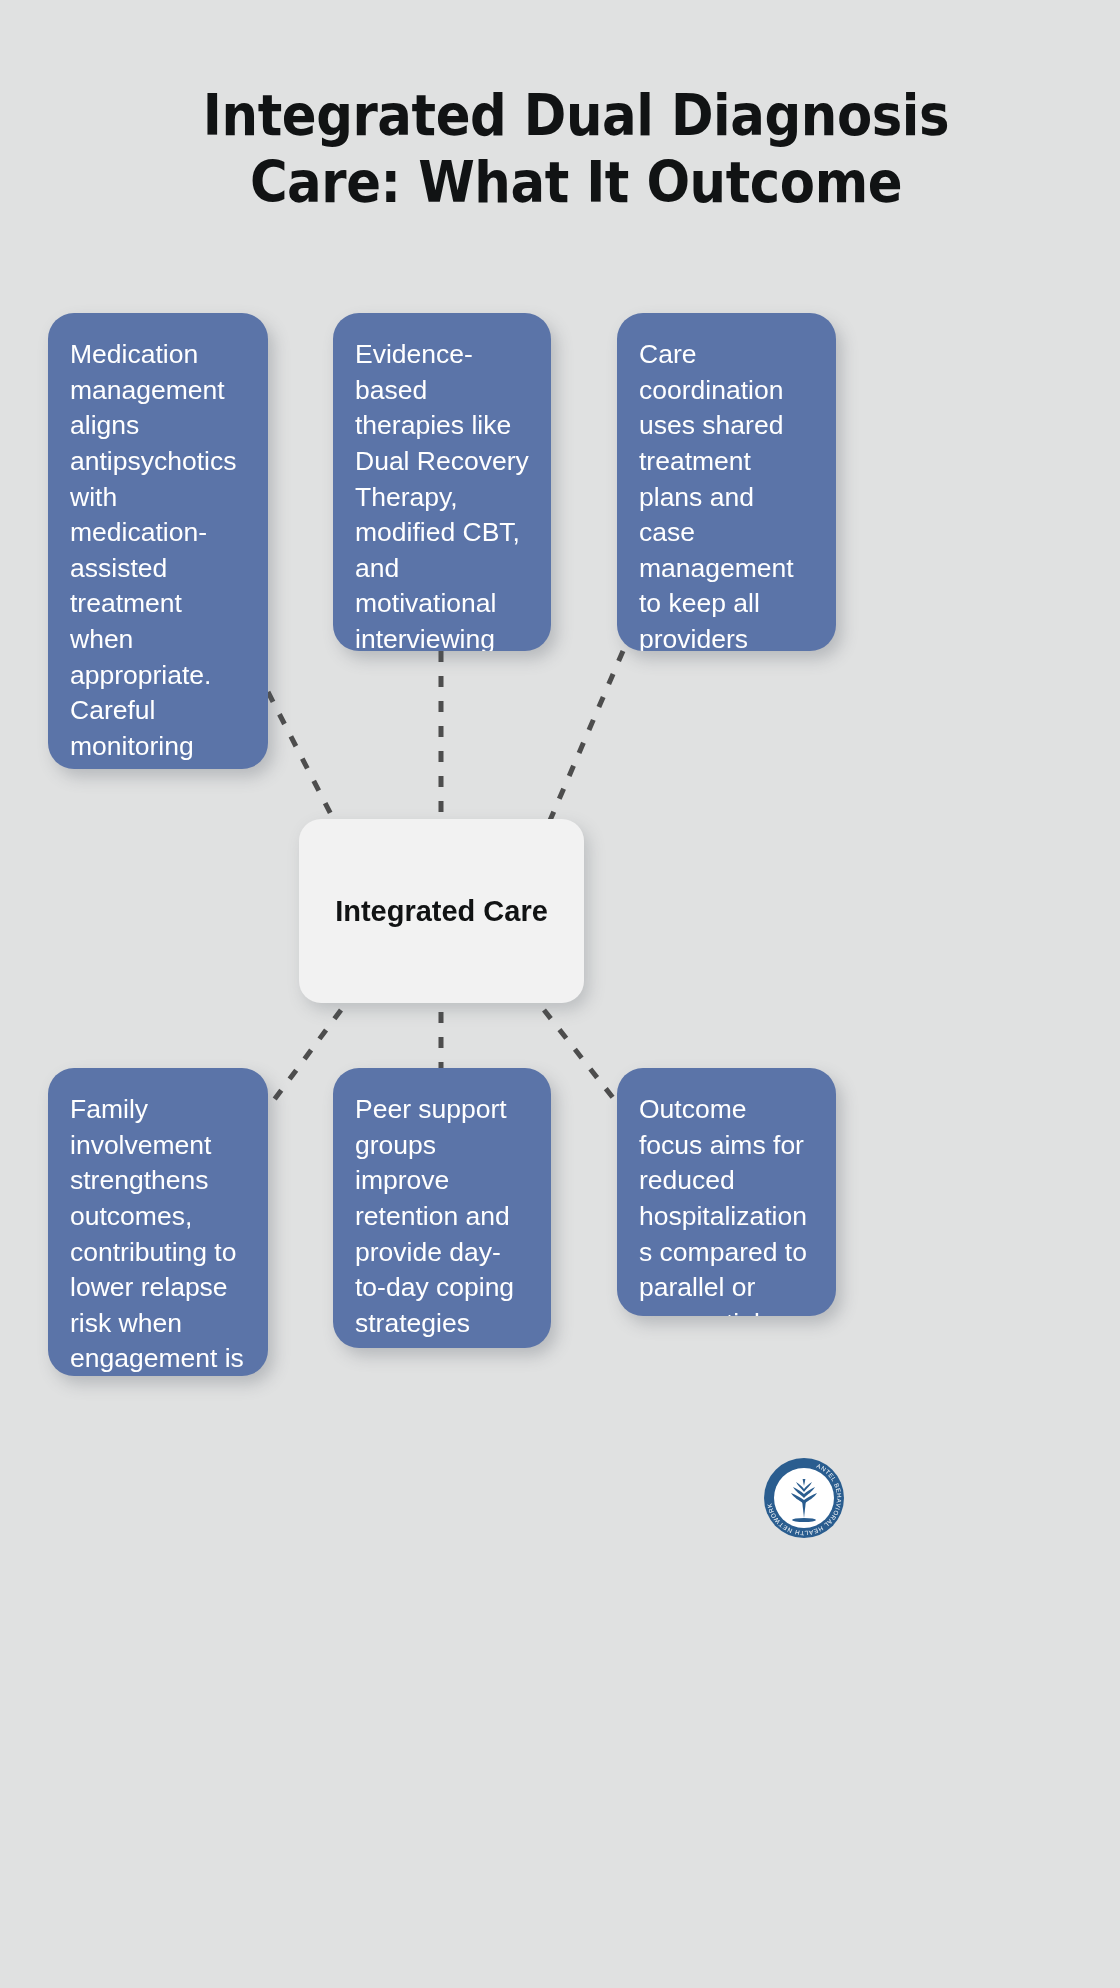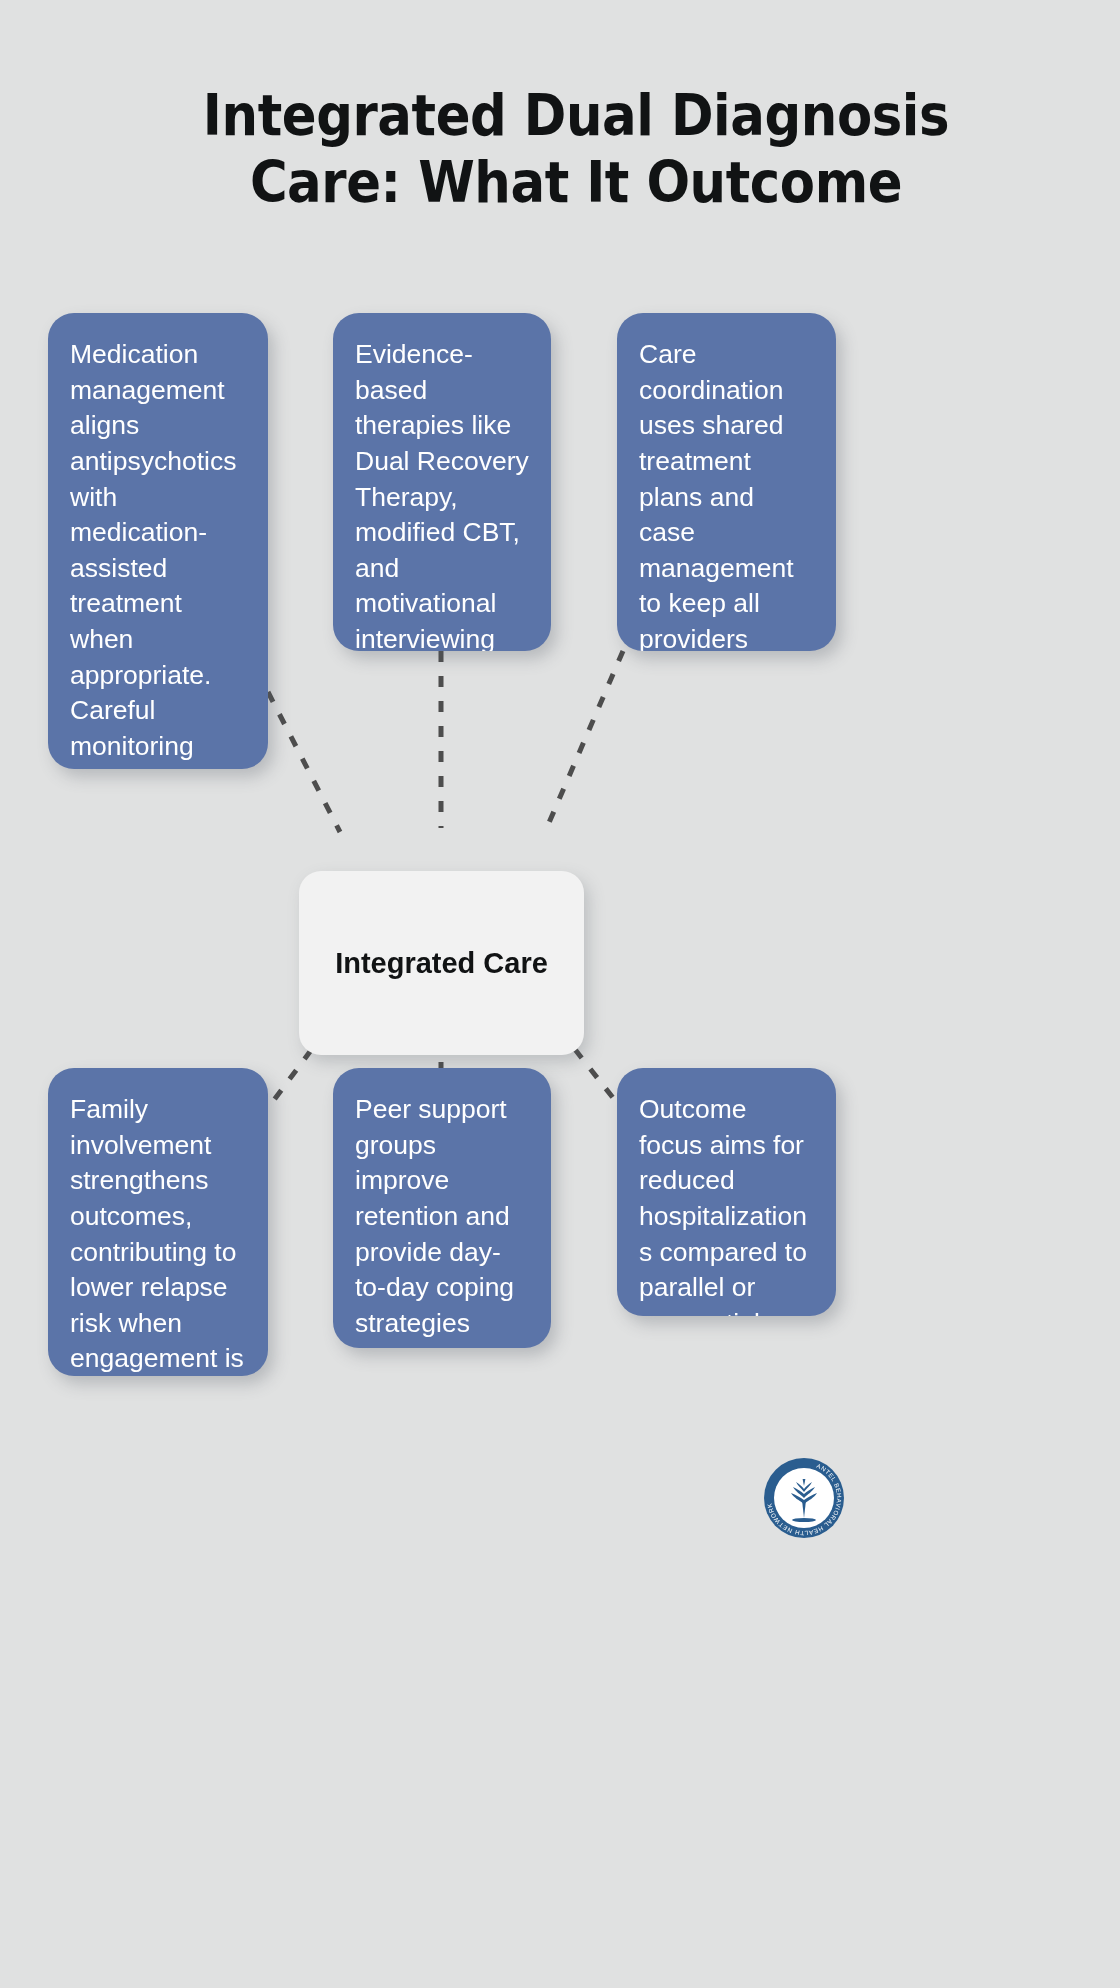--- a/index.html
+++ b/index.html
@@ -69,21 +69,21 @@
 
   
   .card-bl { left: 48px;  top: 1068px; width: 220px; height: 308px; }
   .card-bm { left: 333px; top: 1068px; width: 218px; height: 280px; }
   .card-br { left: 617px; top: 1068px; width: 219px; height: 248px; }
 
   
   .center-node {
     position: absolute;
     left: 299px;
-    top: 871px;
+    top: 819px;
     width: 285px;
     height: 184px;
     box-sizing: border-box;
     background: #f2f2f2;
     border-radius: 22px;
     box-shadow: 5px 7px 16px rgba(90,95,105,0.26);
     display: flex;
     align-items: center;
     justify-content: center;
   }

